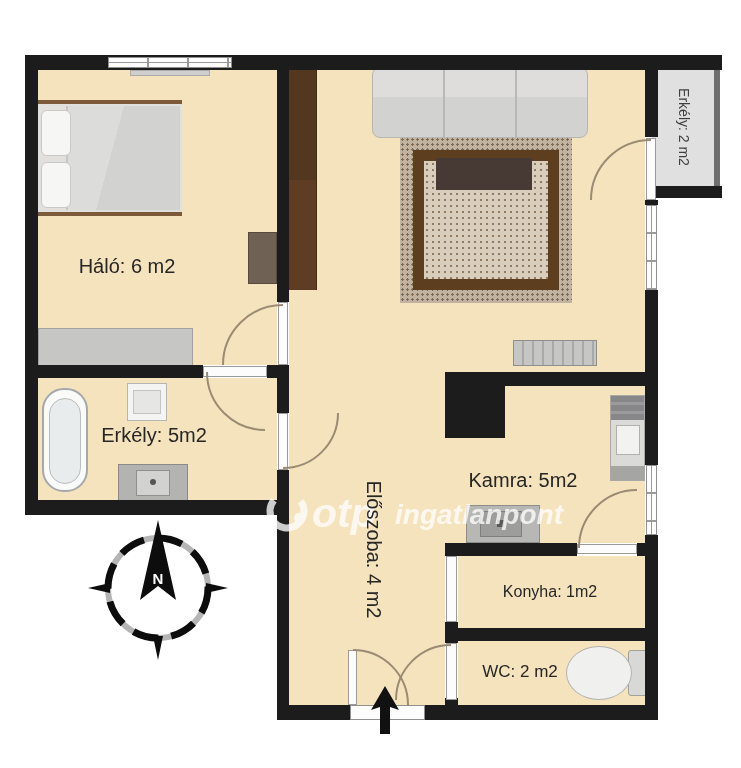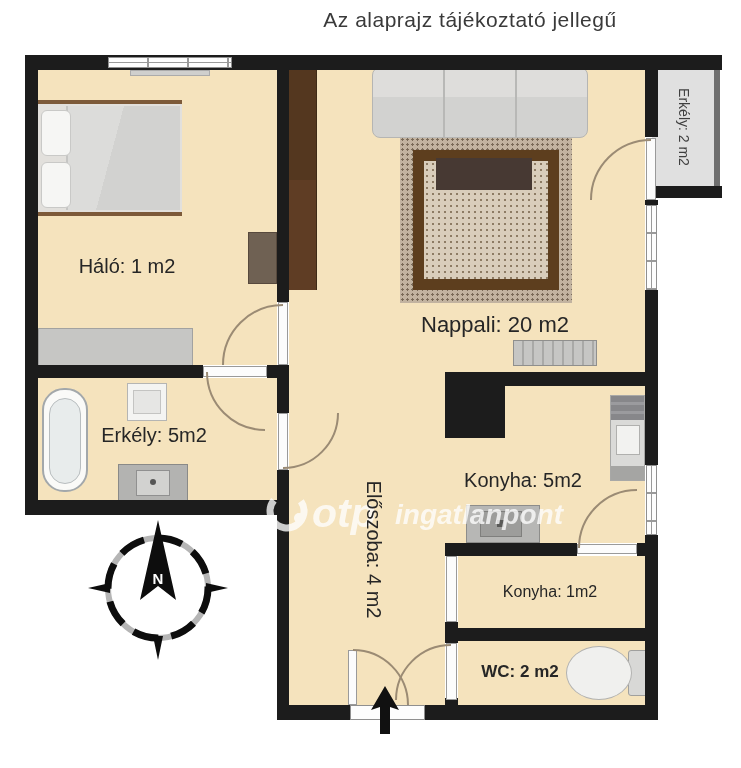--- a/index.html
+++ b/index.html
@@ -21,21 +21,20 @@
   #title{position:absolute;left:240px;top:8px;width:460px;text-align:center;
          font-size:21px;color:#3a3a3a;letter-spacing:0.5px;}
   .furn{position:absolute;box-sizing:border-box;}
   svg{position:absolute;left:0;top:0;}
 </style>
 </head>
 <body>
 
 <div id="stage">
 
-  <div id="title">Az alaprajz tájékoztató jellegű</div>
 
   <div class="floor" style="left:38px;top:70px;width:239px;height:295px;"></div>
   <div class="floor" style="left:289px;top:70px;width:356px;height:302px;"></div>
   <div class="floor" style="left:38px;top:378px;width:239px;height:122px;"></div>
   <div class="floor" style="left:289px;top:372px;width:156px;height:333px;"></div>
   <div class="floor" style="left:445px;top:386px;width:200px;height:157px;"></div>
   <div class="floor" style="left:458px;top:556px;width:187px;height:72px;"></div>
   <div class="floor" style="left:458px;top:641px;width:187px;height:64px;"></div>
   <div class="abs" style="left:652px;top:68px;width:62px;height:118px;background:#e0e0e0;"></div>
   <div class="abs" style="left:714px;top:68px;width:6px;height:120px;background:#6f6f6f;"></div>
@@ -151,22 +150,21 @@
     </g>
     <polygon points="385,686 371,710 380,707 380,734 390,734 390,707 399,710" fill="#111"></polygon>
     <g opacity="0.78">
       <circle cx="287" cy="511" r="17" fill="none" stroke="#ffffff" stroke-width="7" stroke-dasharray="75 32" transform="rotate(-35 287 511)"></circle>
       <circle cx="299" cy="518" r="5" fill="#ffffff"></circle>
       <text x="312" y="527" fill="#ffffff" font-size="41" font-weight="bold" font-style="italic" font-family="Liberation Sans, sans-serif">otp</text>
       <text x="395" y="524" fill="#ffffff" font-size="28" font-weight="600" font-style="italic" font-family="Liberation Sans, sans-serif">ingatlanpont</text>
     </g>
   </svg>
 
-  <div class="label" style="left:52px;top:255px;width:150px;font-size:20px;">Háló: 1 m2</div>
-  <div class="label" style="left:395px;top:312px;width:200px;font-size:22px;">Nappali: 20 m2</div>
+  <div class="label" style="left:52px;top:255px;width:150px;font-size:20px;">Háló: 6 m2</div>
   <div class="label" style="left:79px;top:424px;width:150px;font-size:20px;">Erkély: 5m2</div>
   <div class="label vlabel" style="left:288px;top:538px;width:170px;font-size:20px;">Előszoba: 4 m2</div>
-  <div class="label" style="left:443px;top:469px;width:160px;font-size:20px;">Konyha: 5m2</div>
+  <div class="label" style="left:443px;top:469px;width:160px;font-size:20px;">Kamra: 5m2</div>
   <div class="label" style="left:480px;top:583px;width:140px;font-size:16px;">Konyha: 1m2</div>
-  <div class="label" style="left:450px;top:662px;width:140px;font-size:17px;font-weight:bold;">WC: 2 m2</div>
+  <div class="label" style="left:450px;top:662px;width:140px;font-size:17px;">WC: 2 m2</div>
   <div class="label vlabel" style="left:629px;top:119px;width:110px;font-size:14px;color:#3f3f3f;">Erkély: 2 m2</div>
 
 </div>
 
 </body></html>

